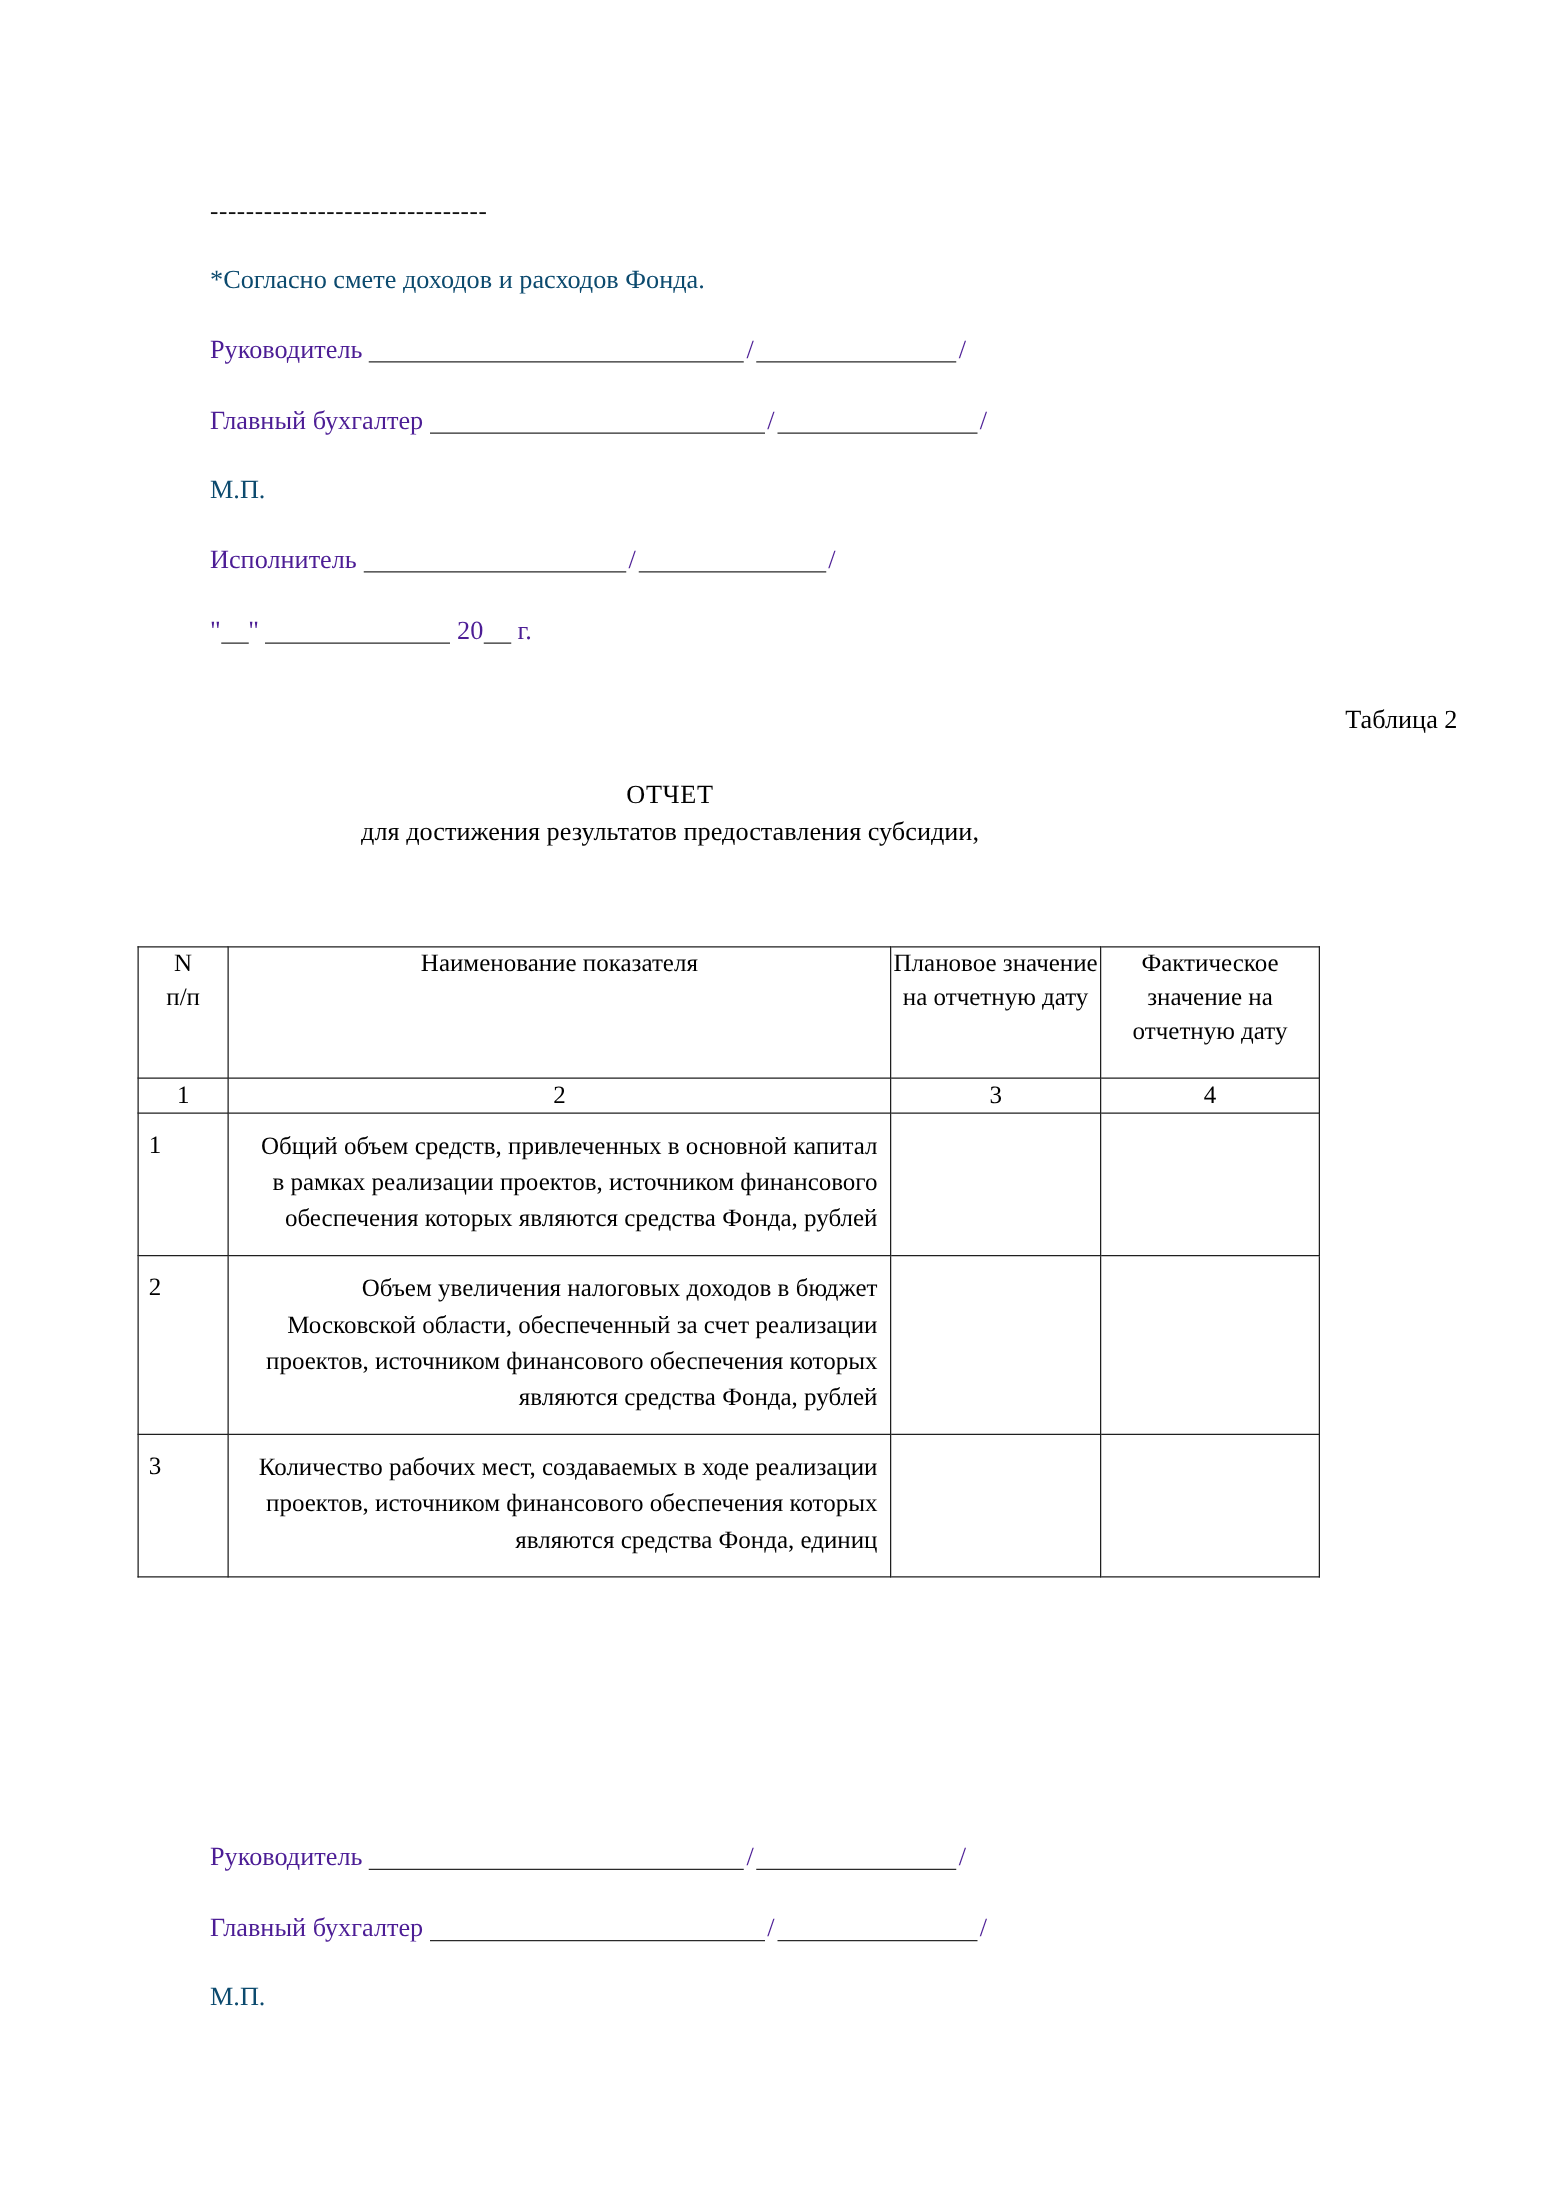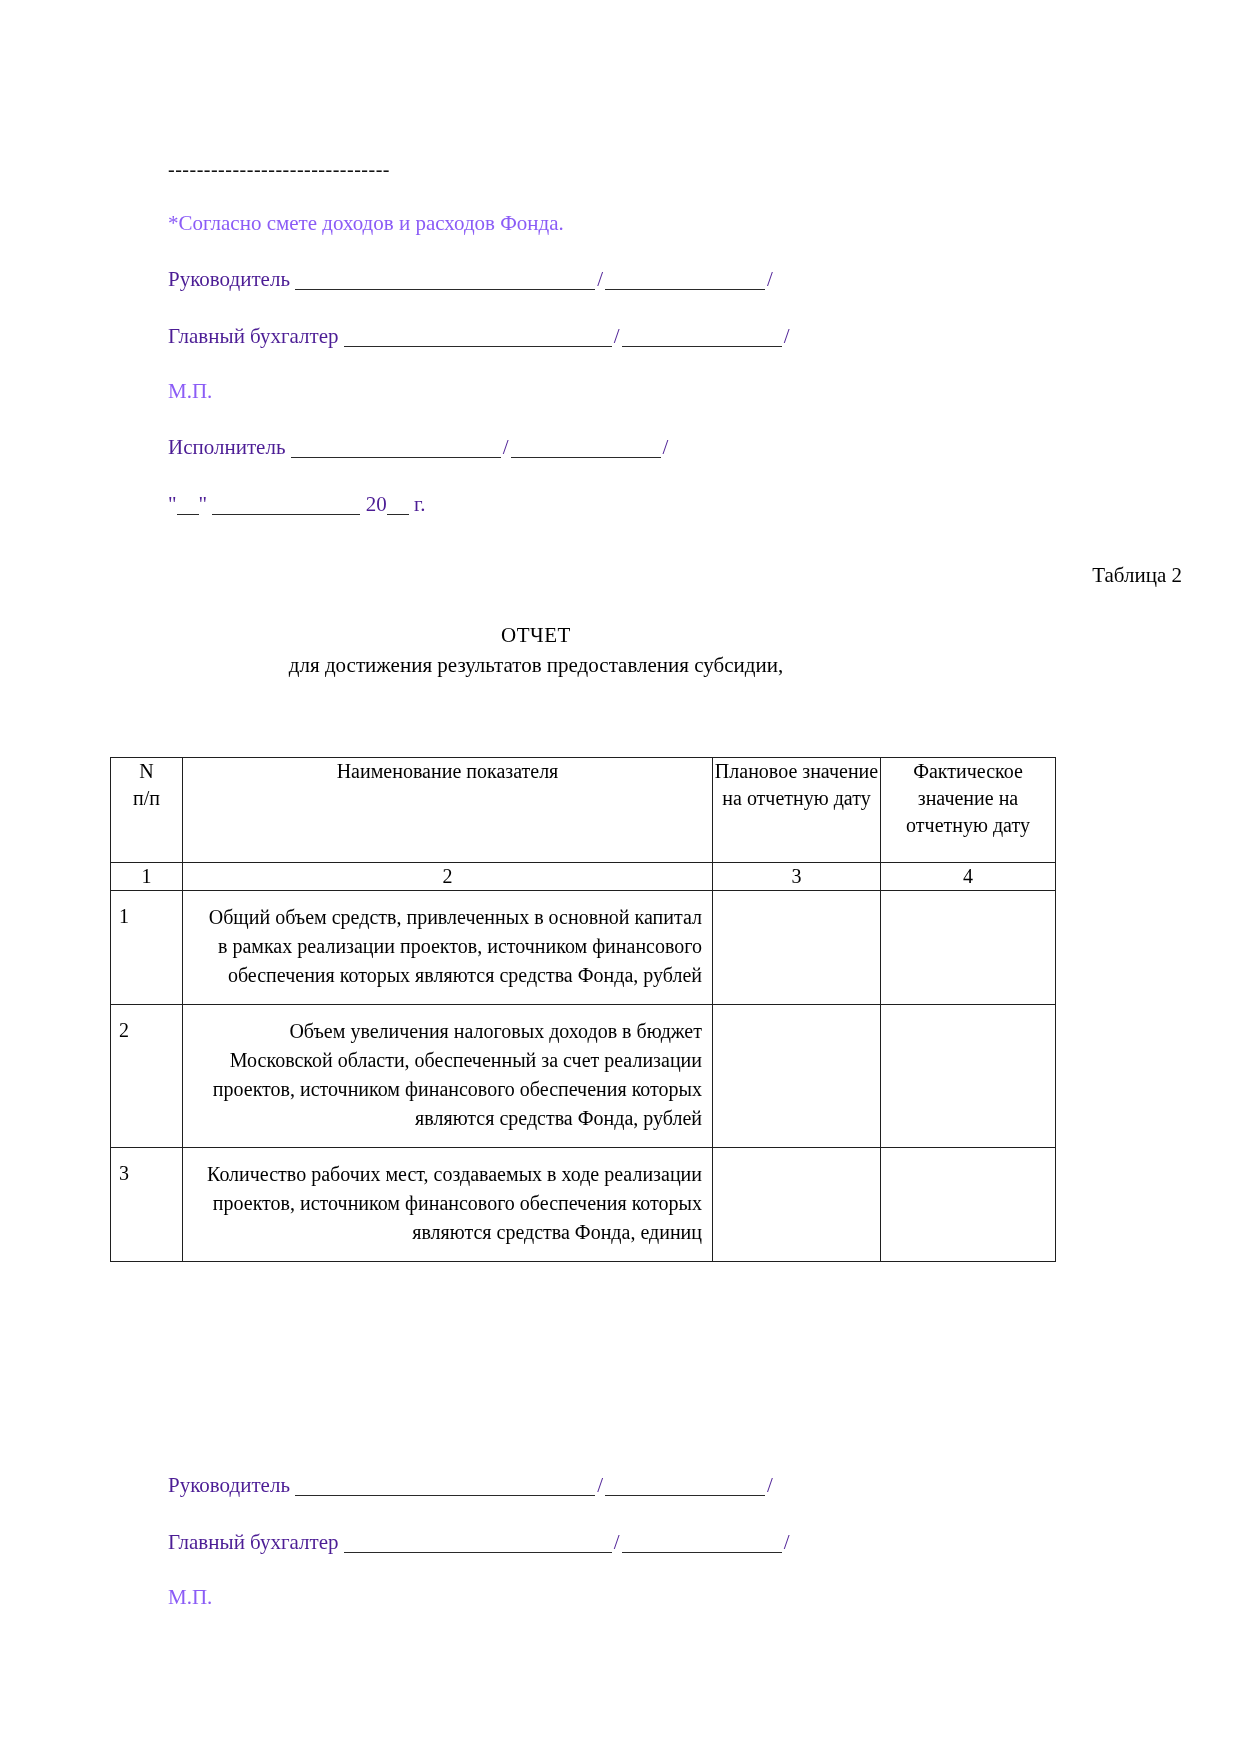--- a/index.html
+++ b/index.html
@@ -33,21 +33,21 @@
     letter-spacing: 0.5px;
     line-height: 28px;
     color: #111;
     white-space: nowrap;
   }
   .para {
     font-size: 21px;
     line-height: 28px;
     margin-top: 26px;
     white-space: nowrap;
-    color: #8b5cf6;
+    color: #0c4a6e;
   }
   .sig-line {
     font-size: 21px;
     line-height: 30px;
     margin-top: 27px;
     white-space: nowrap;
     color: #4c1d95;
   }
   .rule {
     display: inline-block;
@@ -60,21 +60,21 @@
   .rule.r-short  { width: 160px; }
   .rule.r-short2 { width: 150px; }
   .rule.r-date   { width: 148px; }
   .rule.r-tiny   { width: 22px; }
   .slash { padding: 0 2px; }
 
   
   .table-label {
     position: absolute;
     top: 563px;
-    right: 58px;
+    right: 74px;
     font-size: 21px;
     white-space: nowrap;
   }
 
   
   .report-title {
     position: absolute;
     top: 620px;
     left: 0;
     width: 1072px;

